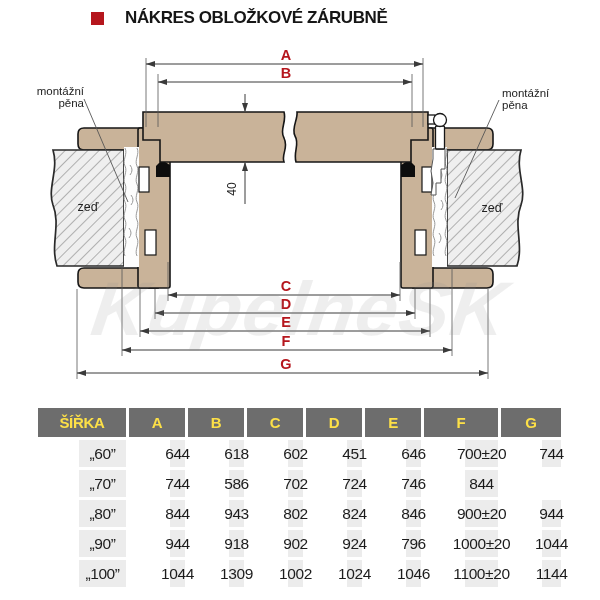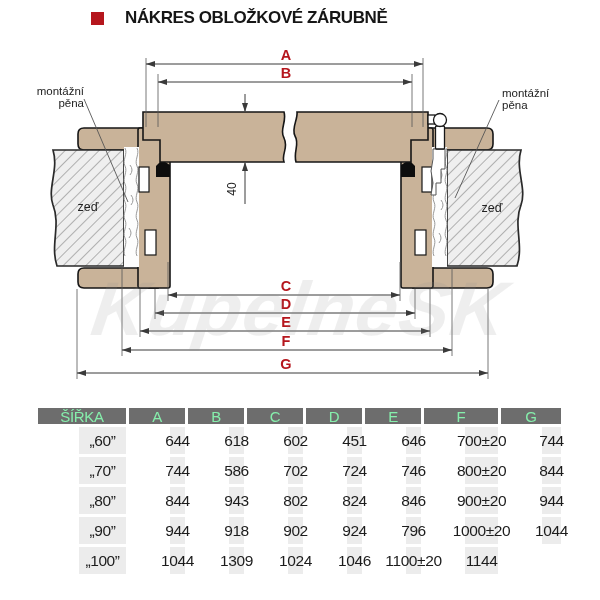--- a/index.html
+++ b/index.html
@@ -31,21 +31,21 @@
   .plate{fill:#fff;stroke:#555;stroke-width:1;}
   .thick-label{fill:#222;font-size:12px;text-anchor:middle;}
   
   .watermark{position:absolute;left:50%;top:308px;transform:translate(-50%,-50%) skewX(-8deg);
     font-size:76px;font-weight:bold;font-style:italic;color:#8f8f8f;opacity:0.14;
     white-space:nowrap;pointer-events:none;letter-spacing:1px;}
   
   .size-table{position:absolute;left:38px;top:408px;width:525px;
     display:flex;flex-direction:column;gap:3px;}
   .trow{display:grid;grid-template-columns:88px 56px 56px 56px 56px 56px 74px 60px;gap:3px;}
-  .th{background:var(--th-bg);color:#86efac;font-weight:normal;font-size:15px;height:16px;
+  .th{background:var(--th-bg);color:#fde047;font-weight:bold;font-size:15px;height:29px;
     display:flex;align-items:center;justify-content:center;letter-spacing:-0.3px;}
   .td{background:var(--row-bg);color:#1c1c1c;font-size:15.5px;height:27px;
     display:flex;align-items:center;justify-content:center;letter-spacing:-0.4px;margin-left:41px;}
 </style>
 </head>
 <body>
 
 <div class="titlebar">
   <div class="title-square"></div>
   <div class="title-text">NÁKRES OBLOŽKOVÉ ZÁRUBNĚ</div>
@@ -188,21 +188,20 @@
     <div class="td">700±20</div>
     <div class="td">744</div>
   </div>
   <div class="trow">
     <div class="td">„70”</div>
     <div class="td">744</div>
     <div class="td">586</div>
     <div class="td">702</div>
     <div class="td">724</div>
     <div class="td">746</div>
-    <div class="td">800±20</div>
     <div class="td">844</div>
   </div>
   <div class="trow">
     <div class="td">„80”</div>
     <div class="td">844</div>
     <div class="td">943</div>
     <div class="td">802</div>
     <div class="td">824</div>
     <div class="td">846</div>
     <div class="td">900±20</div>
@@ -215,18 +214,19 @@
     <div class="td">902</div>
     <div class="td">924</div>
     <div class="td">796</div>
     <div class="td">1000±20</div>
     <div class="td">1044</div>
   </div>
   <div class="trow">
     <div class="td">„100”</div>
     <div class="td">1044</div>
     <div class="td">1309</div>
+    <div class="td">1002</div>
     <div class="td">1024</div>
     <div class="td">1046</div>
     <div class="td">1100±20</div>
     <div class="td">1144</div>
   </div>
 </div>
 
 </body></html>

